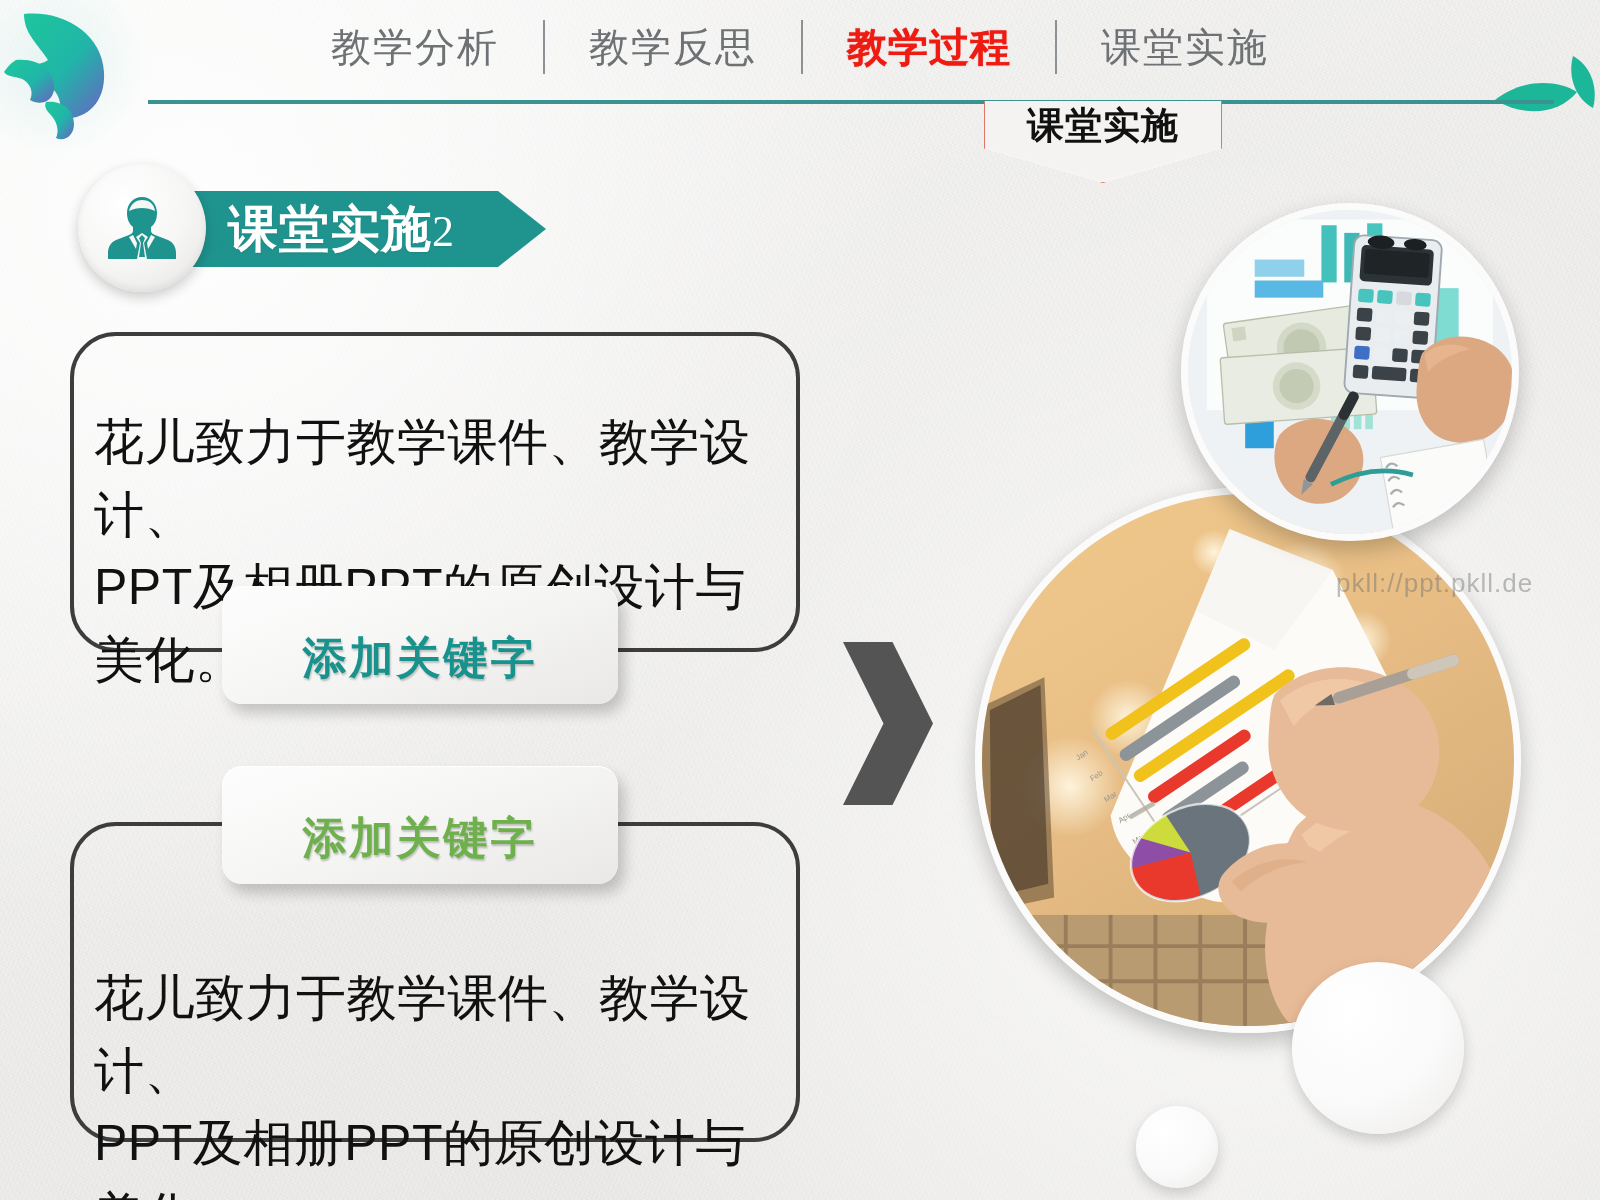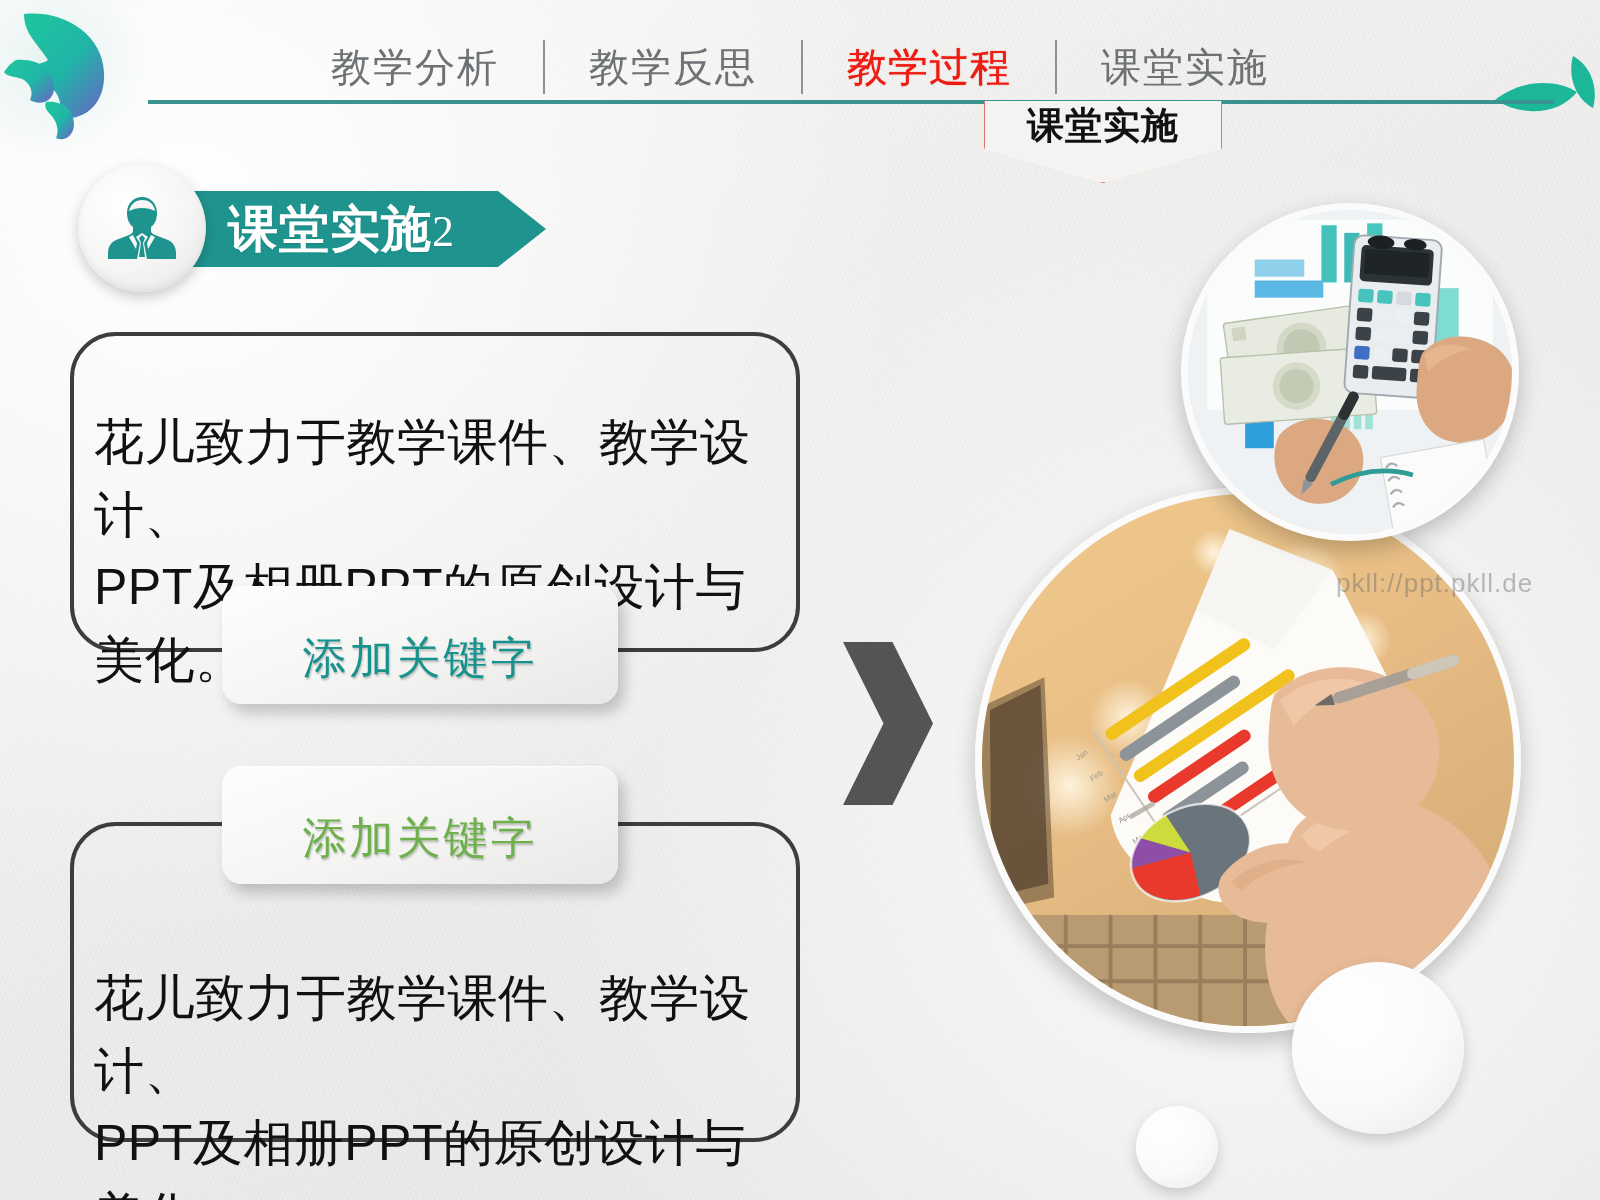--- a/index.html
+++ b/index.html
@@ -46,37 +46,37 @@
   
   .leaf-tr {
     position: absolute;
     right: -4px; top: 34px;
     width: 115px; height: 110px;
   }
 
   
   .topnav {
     position: absolute;
-    left: 0; top: 32px;
+    left: 0; top: 12px;
     width: 1600px; height: 70px;
     display: flex;
     align-items: center;
     justify-content: center;
   }
   .nav-item {
     font-size: 40px;
     letter-spacing: 2px;
     color: #6e7275;
     padding: 0 44px;
     white-space: nowrap;
     line-height: 1;
   }
   .nav-item.active {
     color: #ee1b12;
-    font-weight: 400;
+    font-weight: 700;
     letter-spacing: 1px;
     text-shadow: 0 0 1px #ee1b12;
   }
   .nav-sep {
     width: 2px; height: 54px;
     background: #8d9194;
   }
 
   .nav-underline {
     position: absolute;
@@ -183,21 +183,21 @@
     border-radius: 20px;
     background: linear-gradient(160deg, #fdfdfd 0%, #f6f6f5 45%, #e9e8e6 100%);
     box-shadow: 6px 9px 14px rgba(0,0,0,0.20), 0 1px 0 rgba(255,255,255,0.9) inset;
     display: flex; align-items: center; justify-content: center;
     z-index: 5;
   }
   #kw-1 { left: 222px; top: 586px; }
   #kw-2 { left: 222px; top: 766px; }
   .kw-label {
     font-size: 44px;
-    font-weight: 400;
+    font-weight: 700;
     letter-spacing: 3px;
     line-height: 1;
     margin-top: 26px;
   }
   #kw-1 .kw-label { color: #17928d; text-shadow: 1px 2px 2px rgba(0,0,0,0.22); }
   #kw-2 .kw-label { color: #6eb04c; text-shadow: 1px 2px 2px rgba(0,0,0,0.22); }
 
   
   .chevron {
     position: absolute;

